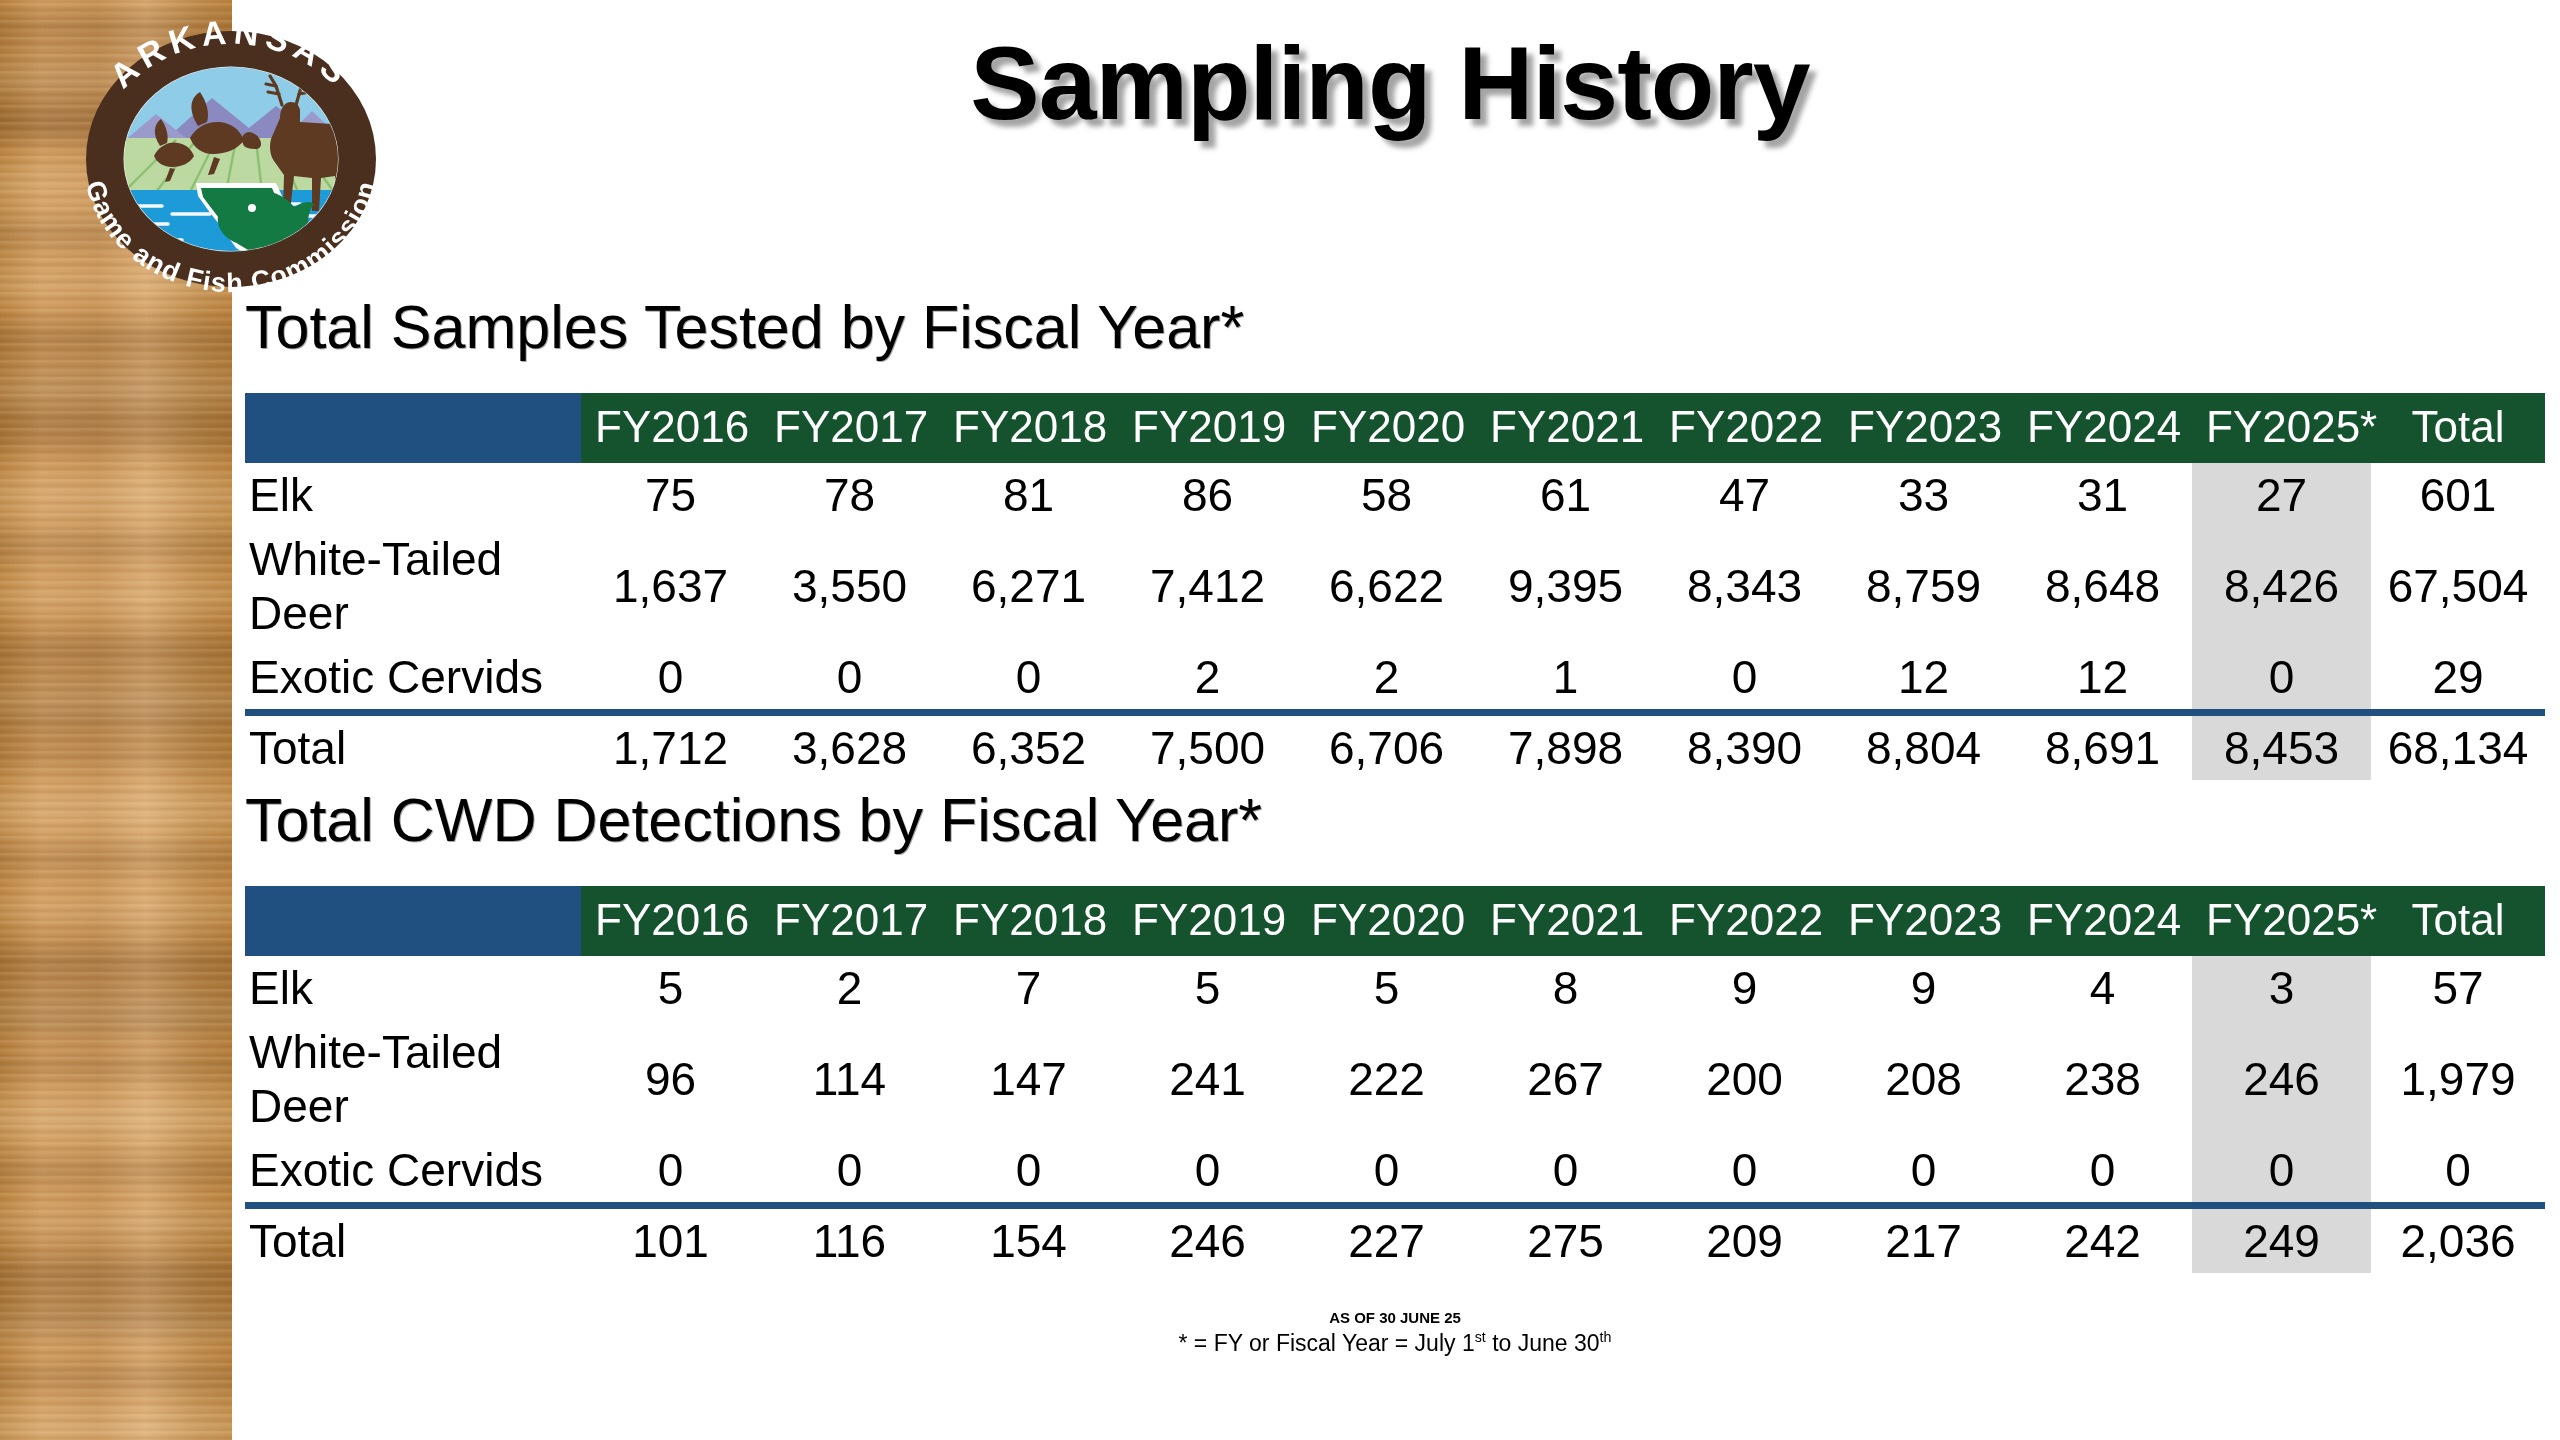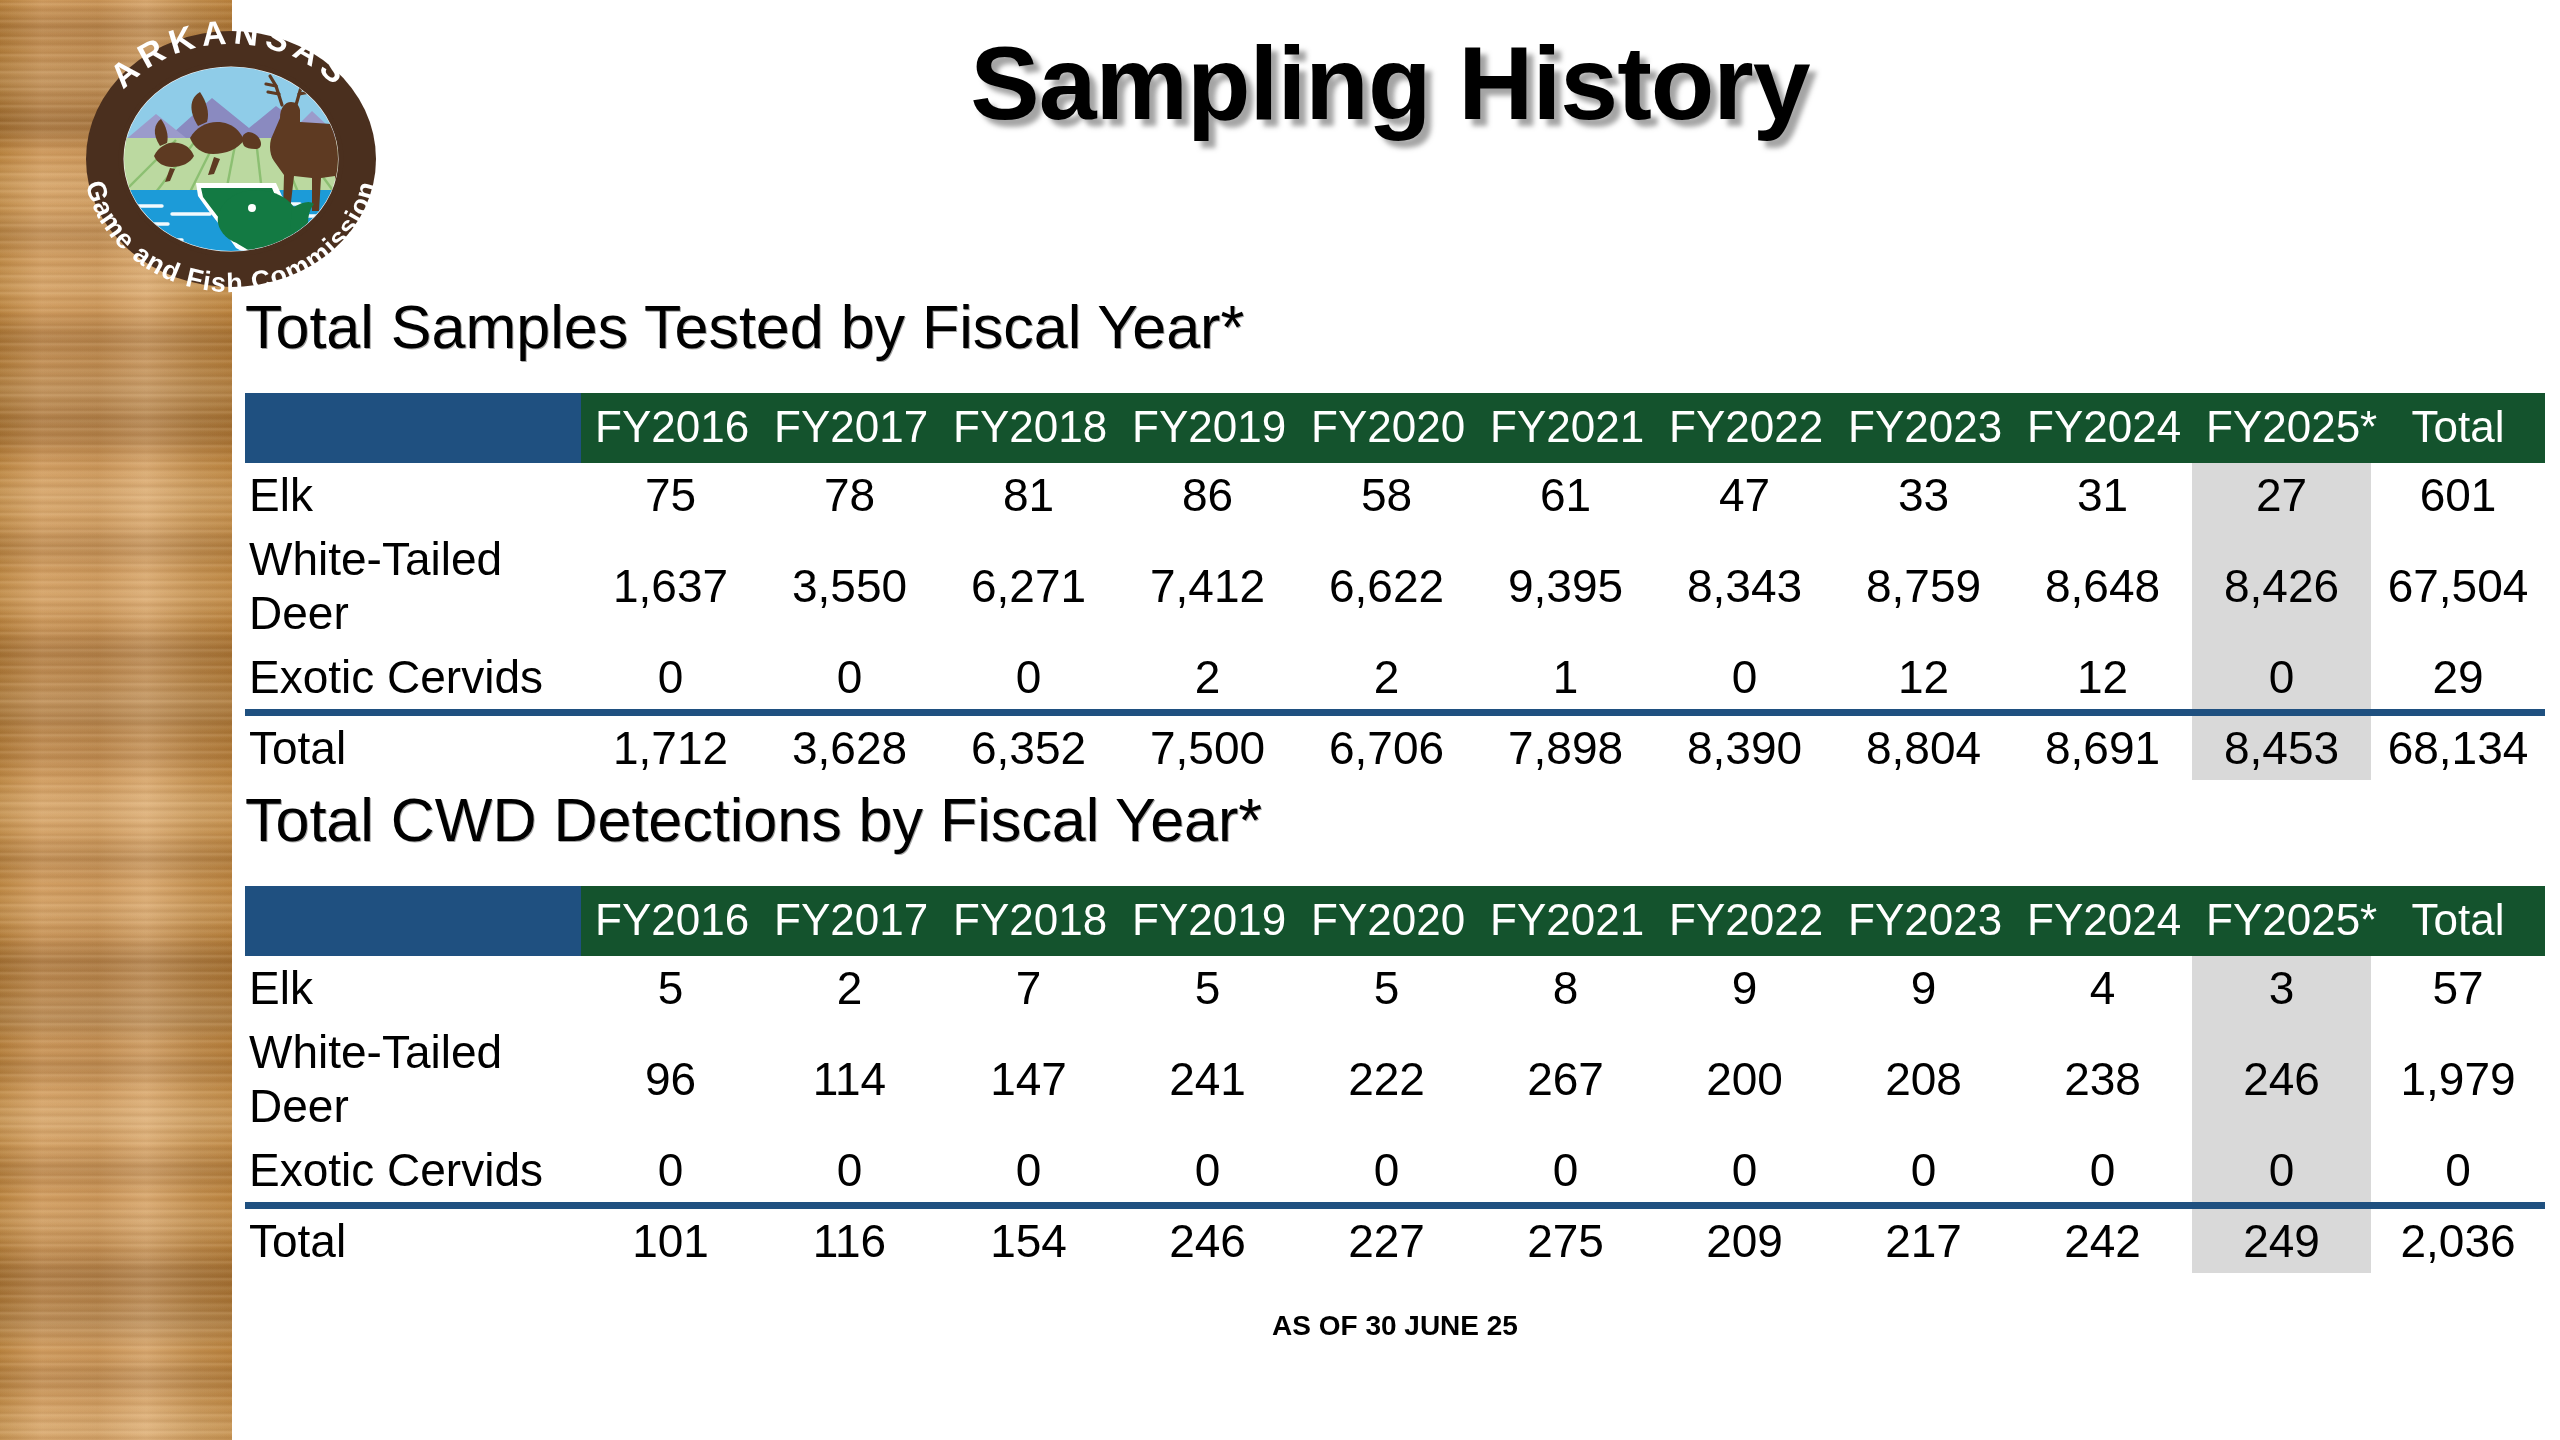--- a/index.html
+++ b/index.html
@@ -158,21 +158,21 @@
   #footnotes {
     position: absolute;
     left: 245px;
     top: 1308px;
     width: 2300px;
     text-align: center;
     font-family: "Liberation Sans", sans-serif;
     color: #000000;
   }
   #footnote-asof {
-    font-size: 28px;
+    font-size: 15px;
     font-weight: bold;
     line-height: 1.30;
   }
   .footnote-line {
     font-size: 23px;
     font-weight: normal;
     line-height: 1.30;
   }
   sup { font-size: 0.62em; vertical-align: super; }
 </style>
@@ -452,13 +452,14 @@
         <td>242</td>
         <td class="hl">249</td>
         <td>2,036</td>
       </tr>
     </tbody>
   </table>
 </div>
 
 <div id="footnotes">
   <div id="footnote-asof">AS OF 30 JUNE 25</div>
+  <div class="footnote-line"><span>* = FY or Fiscal Year = July 1</span><sup>st</sup><span> to June 30</span><sup>th</sup></div>
 </div>
 
 </body></html>

